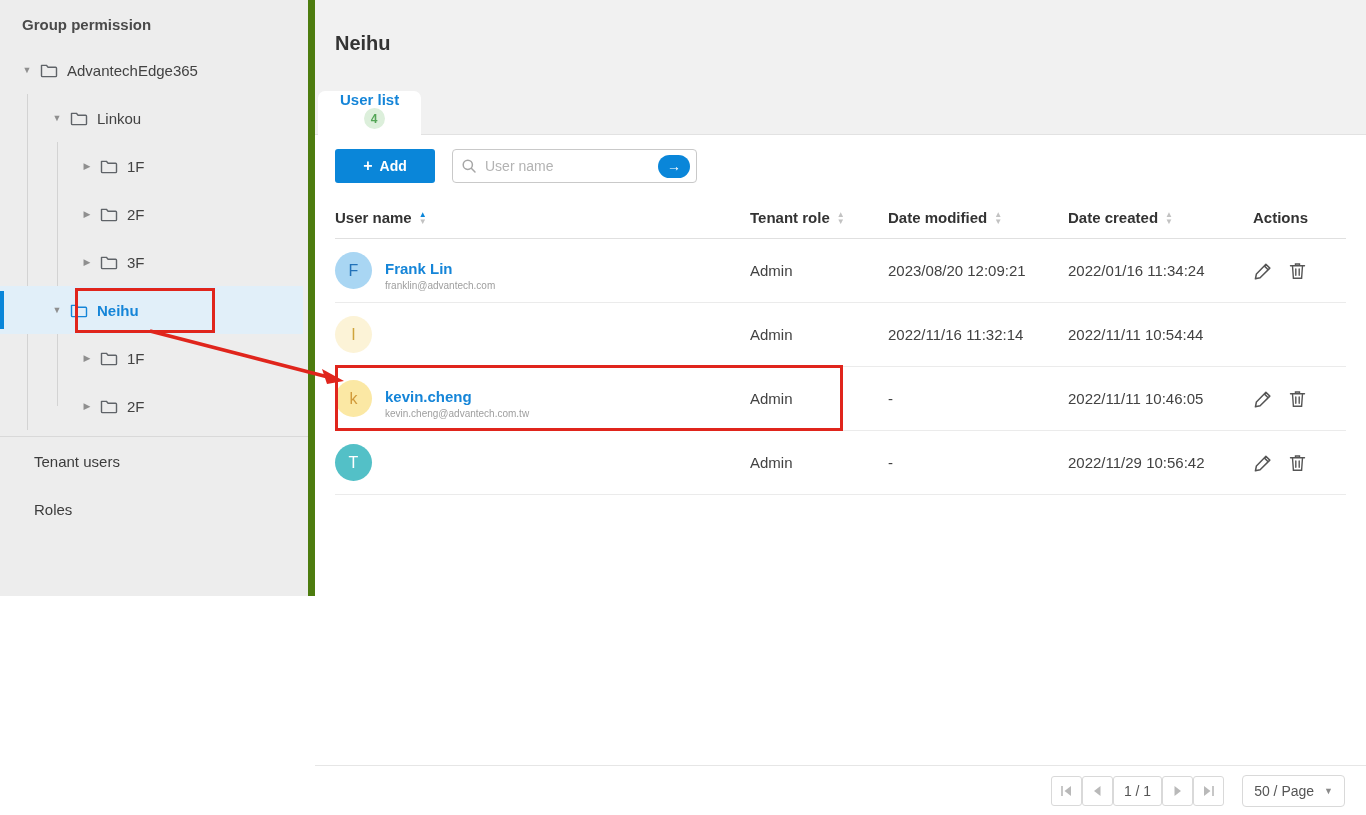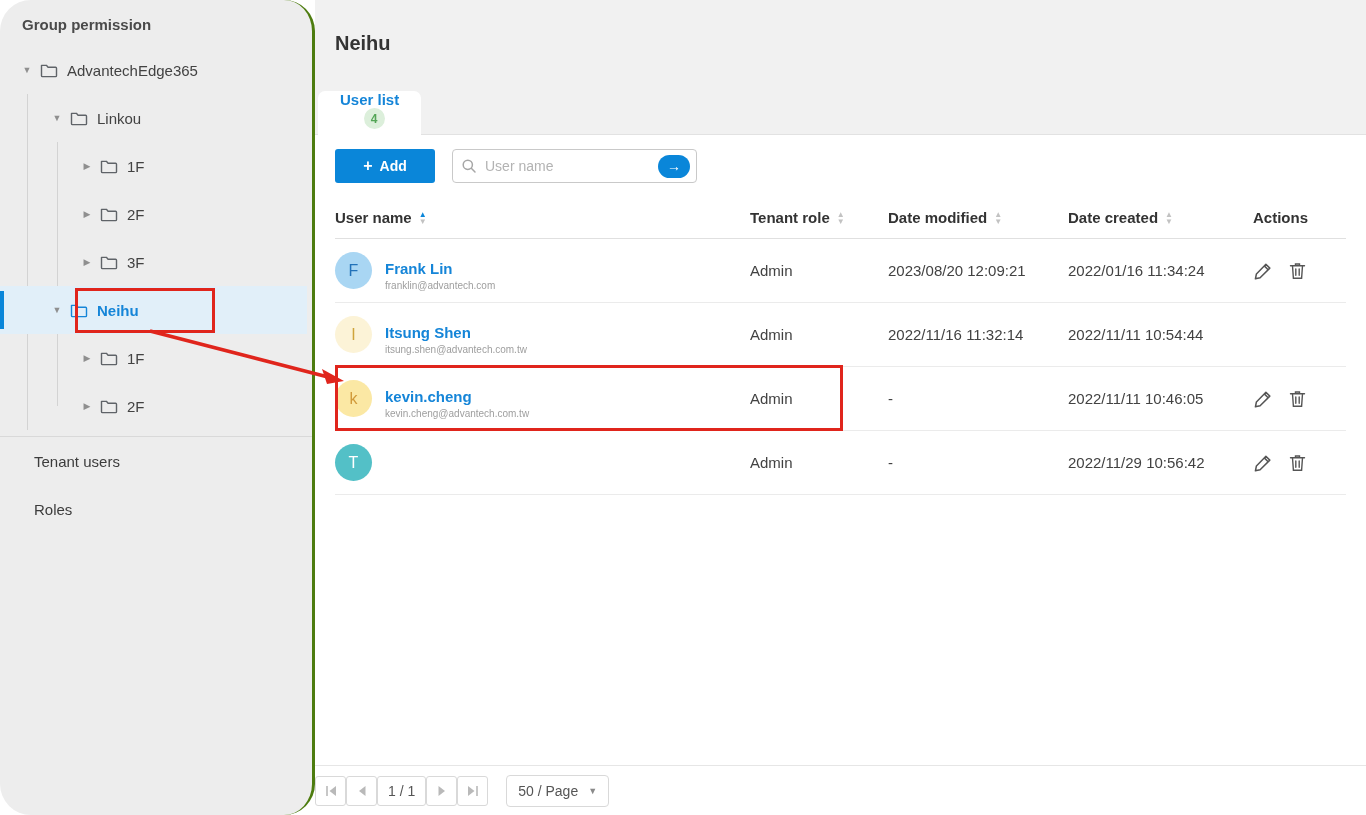--- a/index.html
+++ b/index.html
@@ -1,21 +1,21 @@
 <!DOCTYPE html>
 <html style="--accent: #0a86d9; --link: #1585d8; --annotation: #e0251c; --tree-selected-bg: #e1eff9; --badge-bg: #dcefdb; --badge-text: #53a556;"><head>
 <meta charset="utf-8">
 <style>
   * { box-sizing: border-box; }
   html, body { margin: 0; padding: 0; background: #fff; }
   body { font-family: "Liberation Sans", "DejaVu Sans", sans-serif; width: 1366px; height: 815px; overflow: hidden; }
   .app { position: relative; width: 1366px; height: 815px; display: flex; overflow: hidden; }
 
   
-  .sidebar { position: relative; width: 315px; height: 815px; background: #ededed; border-right: 3px solid #4d7c0f; flex: 0 0 315px; border-radius: 31px; }
+  .sidebar { position: relative; width: 315px; height: 596px; background: #ededed; border-right: 7px solid #4d7c0f; flex: 0 0 315px; }
   .sidebar-title { padding: 16px 0 0 22px; height: 46px; font-size: 15px; font-weight: bold; color: #4a4a4a; }
   .tree { position: relative; z-index: 1; }
   .guide-line { position: absolute; width: 1px; background: #d3d3d3; z-index: 0; }
   .guide-1 { left: 27px; top: 94px; height: 336px; }
   .guide-2 { left: 57px; top: 142px; height: 264px; }
   .tree-item { position: relative; display: flex; align-items: center; height: 48px; cursor: pointer; color: #424242; font-size: 15px; }
   .tree-item.selected { background: var(--tree-selected-bg, #e1eff9); margin-right: 5px; }
   .tree-item.selected::before { content: ""; position: absolute; left: 0; top: 5px; bottom: 5px; width: 4px; background: var(--accent, #0a86d9); }
   .caret { width: 22px; font-size: 9px; color: #8f8f8f; text-align: center; flex: 0 0 22px; }
   .folder { display: inline-flex; margin: 0 9px 0 2px; color: #5f6368; }
@@ -53,21 +53,21 @@
   .cell { font-size: 15px; color: #424242; }
   .cell-user { display: flex; align-items: center; gap: 13px; }
   .avatar { display: inline-flex; align-items: center; justify-content: center; width: 37px; height: 37px; border-radius: 50%; font-size: 16px; flex: 0 0 37px; }
   .user-text { display: flex; flex-direction: column; gap: 3px; margin-top: 10px; }
   .user-name { color: var(--link, #1585d8); font-size: 15px; font-weight: bold; text-decoration: none; cursor: pointer; }
   .user-email { font-size: 10px; color: #9e9e9e; }
   .cell-actions { display: flex; align-items: center; gap: 15px; }
   .icon-btn { display: inline-flex; cursor: pointer; color: #555; }
 
   
-  .pagination { flex: 0 0 50px; display: flex; align-items: center; padding-right: 21px; background: #fff; border-top: 1px solid #e6e6e6; }
+  .pagination { flex: 0 0 50px; display: flex; align-items: center; justify-content: flex-end; padding-right: 21px; background: #fff; border-top: 1px solid #e6e6e6; }
   .pg-btn { display: inline-flex; align-items: center; justify-content: center; width: 31px; height: 30px; border: 1px solid #d9d9d9; border-radius: 3px; background: #fff; color: #b9b9b9; cursor: pointer; }
   .pg-indicator { display: inline-flex; align-items: center; justify-content: center; height: 30px; padding: 0 10px; border: 1px solid #d9d9d9; border-radius: 3px; font-size: 14px; color: #555; }
   .pg-size { display: inline-flex; align-items: center; gap: 10px; height: 32px; margin-left: 18px; padding: 0 11px; border: 1px solid #d9d9d9; border-radius: 4px; font-size: 14px; color: #555; cursor: pointer; }
   .pg-caret { font-size: 9px; color: #8a8a8a; }
 
   
   .annotation-box { position: absolute; border: 3px solid var(--annotation, #e0251c); z-index: 50; pointer-events: none; }
   .anno-neihu { left: 75px; top: 288px; width: 140px; height: 45px; }
   .anno-row { left: 335px; top: 365px; width: 508px; height: 66px; }
   .annotation-arrow { position: absolute; left: 0; top: 0; width: 1366px; height: 815px; z-index: 51; pointer-events: none; }
@@ -256,24 +256,20 @@
       <span class="icon-btn">
         <svg width="19" height="20" viewBox="0 0 19 20">
           <path d="M2.5 4.8h14M7.5 4.8V3h4v1.8M4.5 4.8l.9 12.5h8.2l.9-12.5M7.8 8v6.3M11.2 8v6.3" fill="none" stroke="currentColor" stroke-width="1.4" stroke-linecap="round"></path>
         </svg>
       </span>
     </div>
   </div>
             <div class="trow">
     <div class="cell cell-user">
       <span class="avatar" style="background: rgb(252, 243, 215); color: rgb(207, 164, 60);">I</span>
-      <span class="user-text">
-        <a class="user-name">Itsung Shen</a>
-        <span class="user-email">itsung.shen@advantech.com.tw</span>
-      </span>
     </div>
     <div class="cell">Admin</div>
     <div class="cell">2022/11/16 11:32:14</div>
     <div class="cell">2022/11/11 10:54:44</div>
     <div class="cell cell-actions" style="visibility: hidden;">
       <span class="icon-btn">
         <svg width="20" height="20" viewBox="0 0 20 20">
           <path d="M12.9 3.2l3.9 3.9L7.1 16.8l-4.7 1 1-4.8 9.5-9.8z" fill="none" stroke="currentColor" stroke-width="1.5" stroke-linejoin="round"></path>
           <path d="M11.3 4.9l3.8 3.8" fill="none" stroke="currentColor" stroke-width="1.5"></path>
         </svg>

